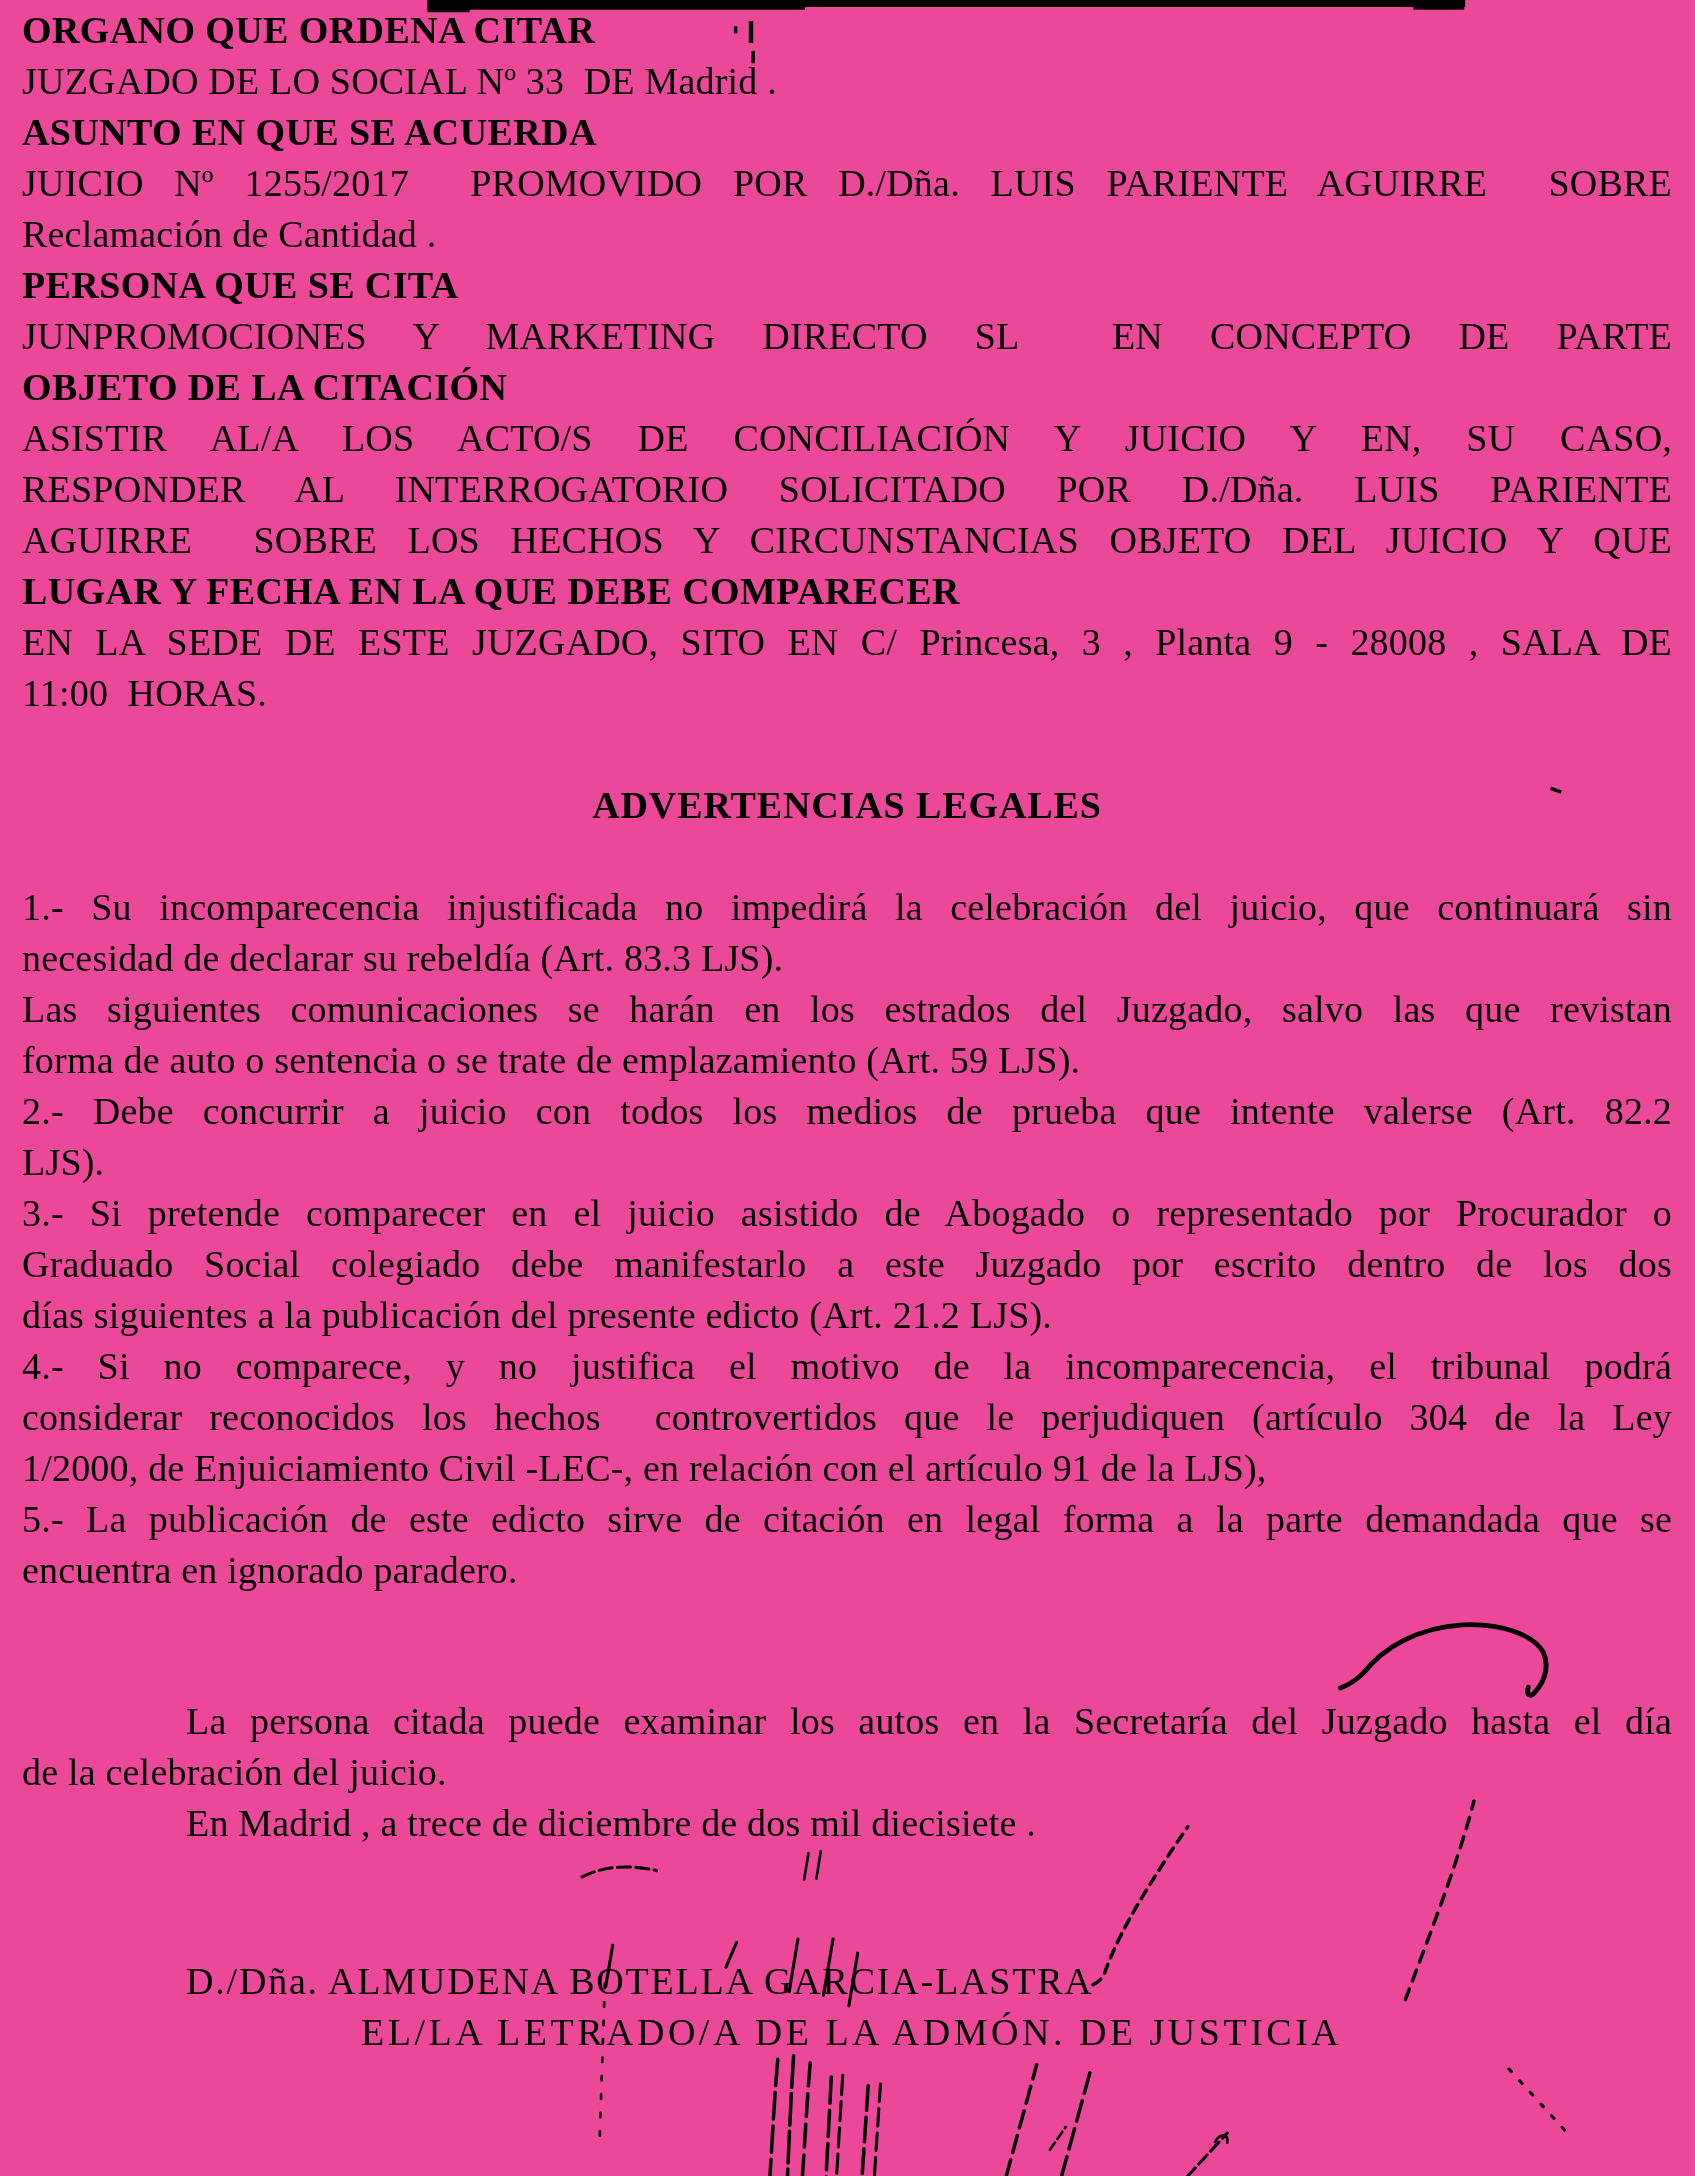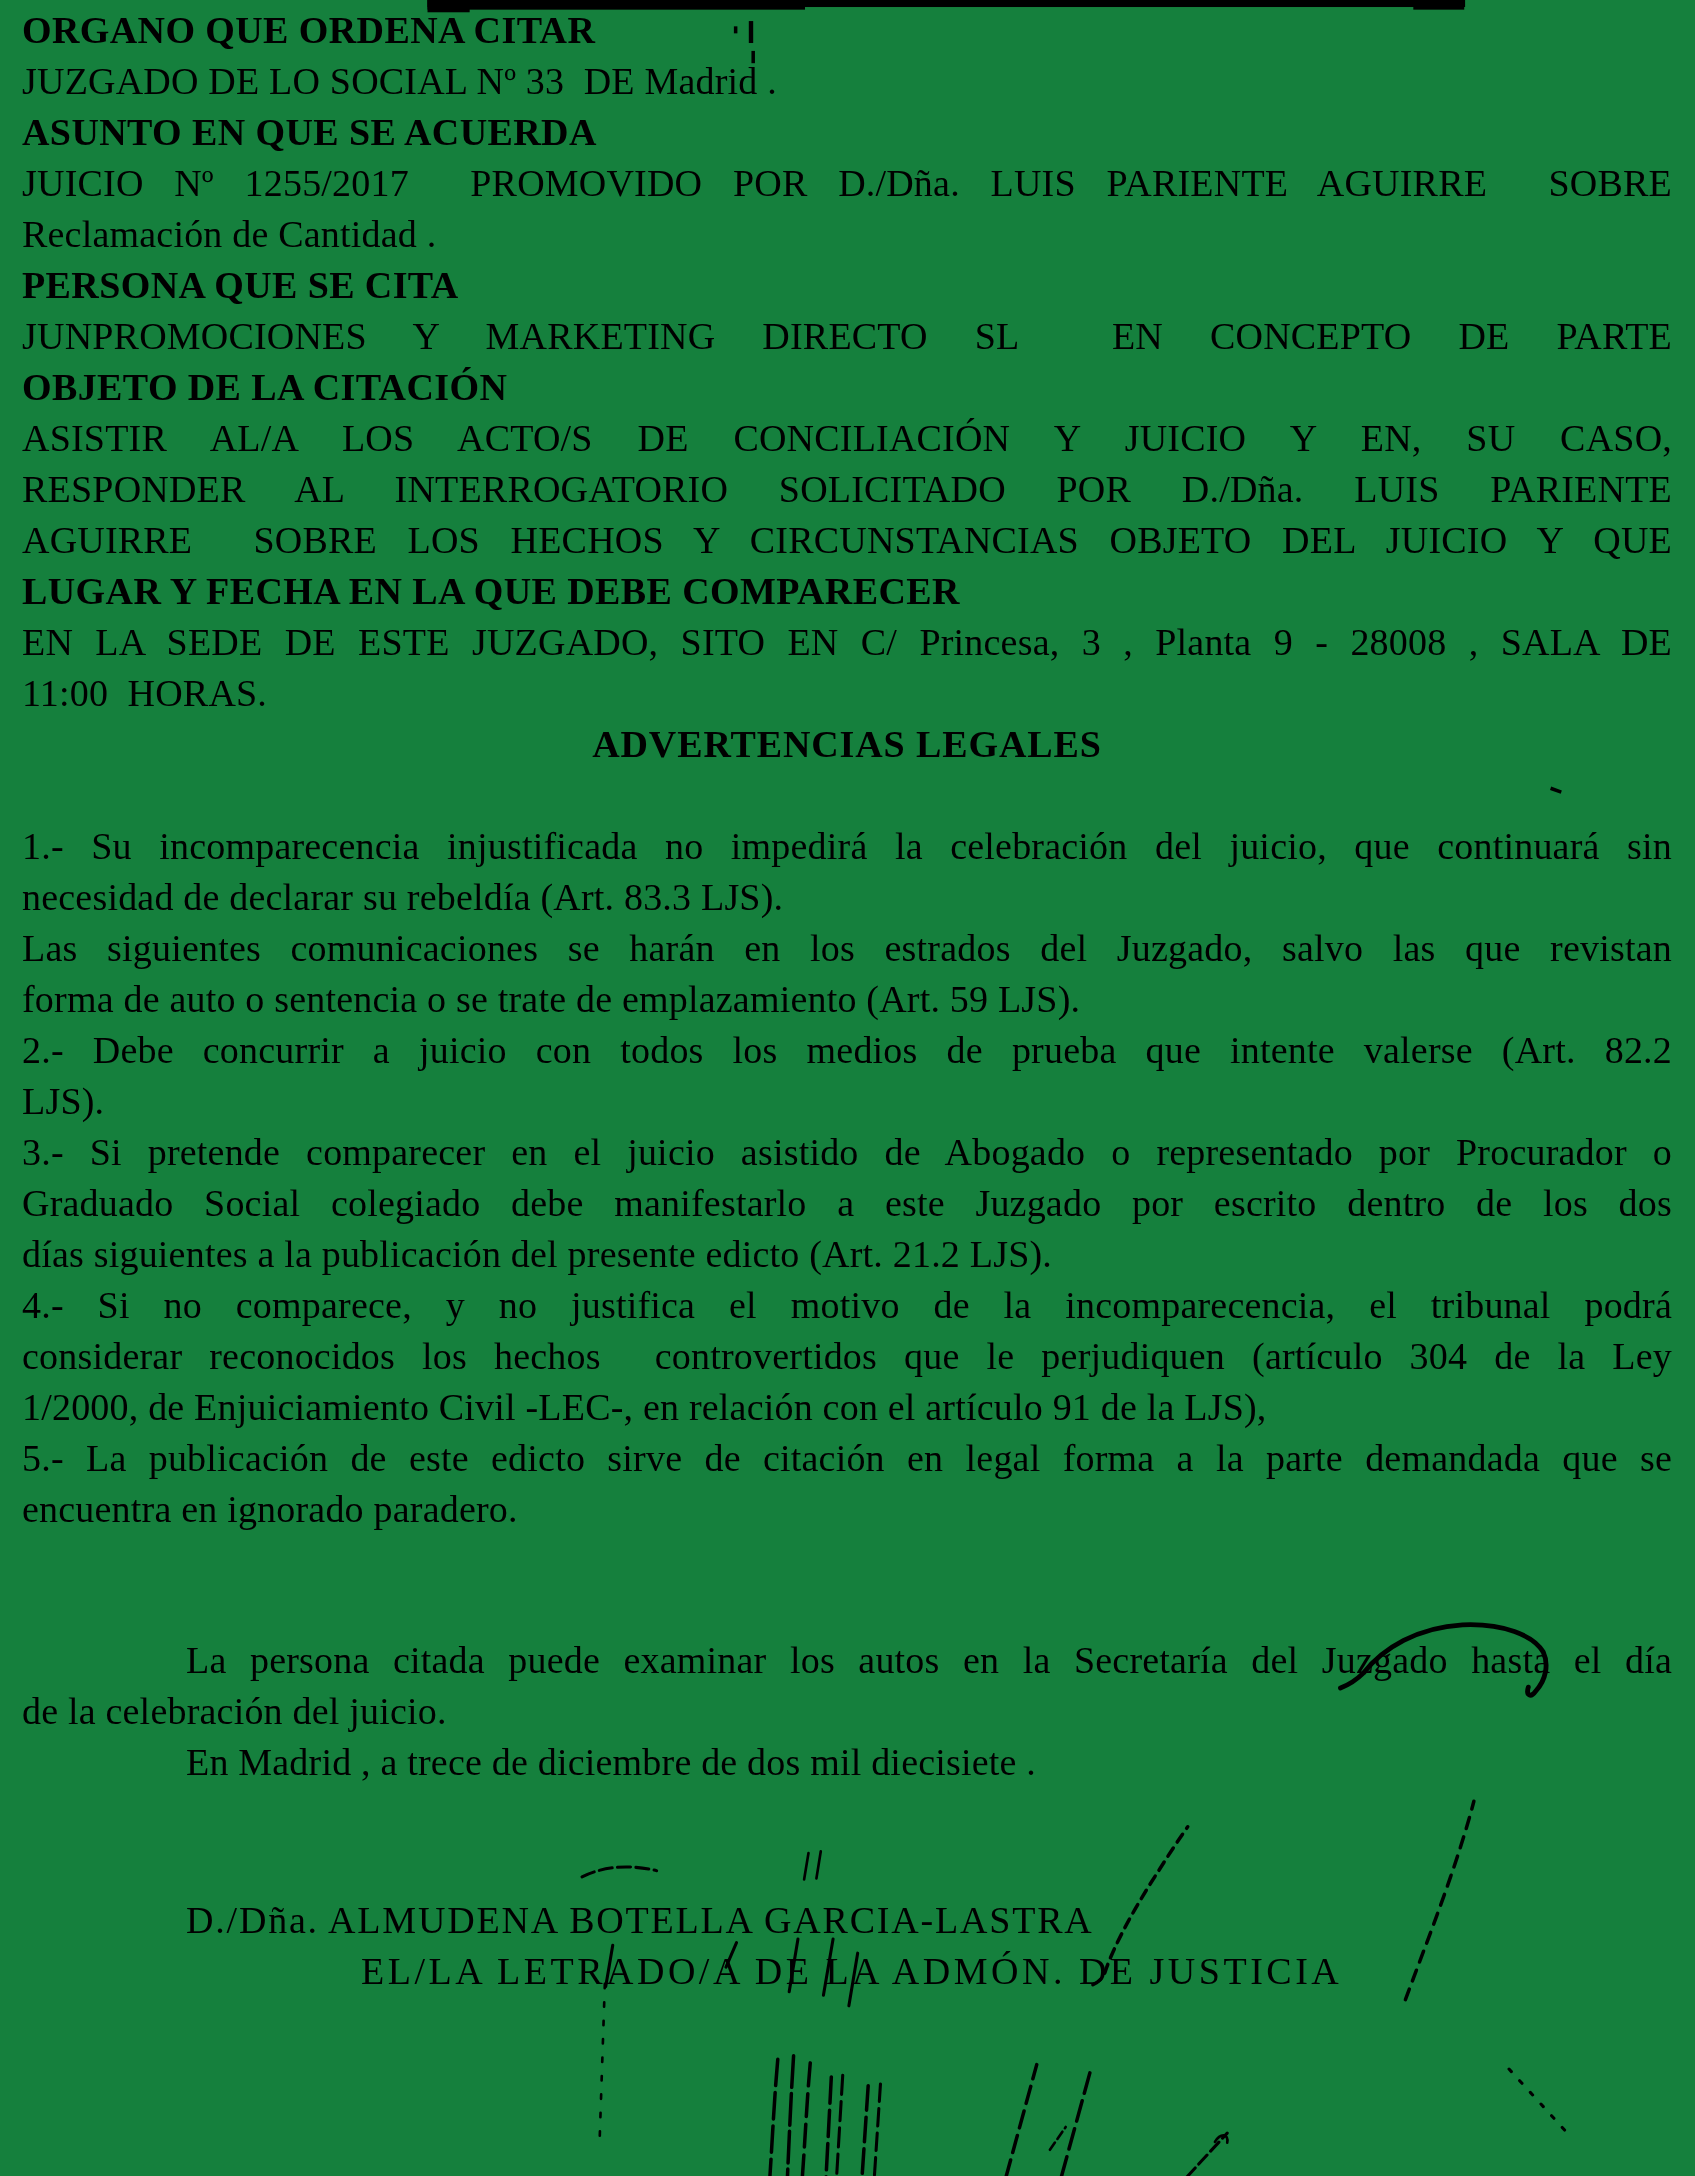--- a/index.html
+++ b/index.html
@@ -4,21 +4,21 @@
 <style>
   html, body {
     margin: 0;
     padding: 0;
     background: #ffffff;
   }
   .page {
     position: relative;
     width: 1696px;
     height: 2177px;
-    background: #15803d;
+    background: #ec4899;
     overflow: hidden;
     font-family: "Liberation Serif", "DejaVu Serif", serif;
     color: #000000;
   }
   .content {
     position: absolute;
     left: 22px;
     right: 24px;
     top: 5.3px;
   }
@@ -32,20 +32,21 @@
     font-weight: bold;
     letter-spacing: 0.4px;
   }
   .pj {
     text-align: justify;
     text-align-last: justify;
   }
   .title {
     font-weight: bold;
     text-align: center;
+    margin-top: 61px;
     margin-bottom: 51px;
     letter-spacing: 0.9px;
   }
   .ind {
     text-indent: 164px;
   }
   .gap-examine {
     margin-top: 100px;
   }
   .sig1 {

